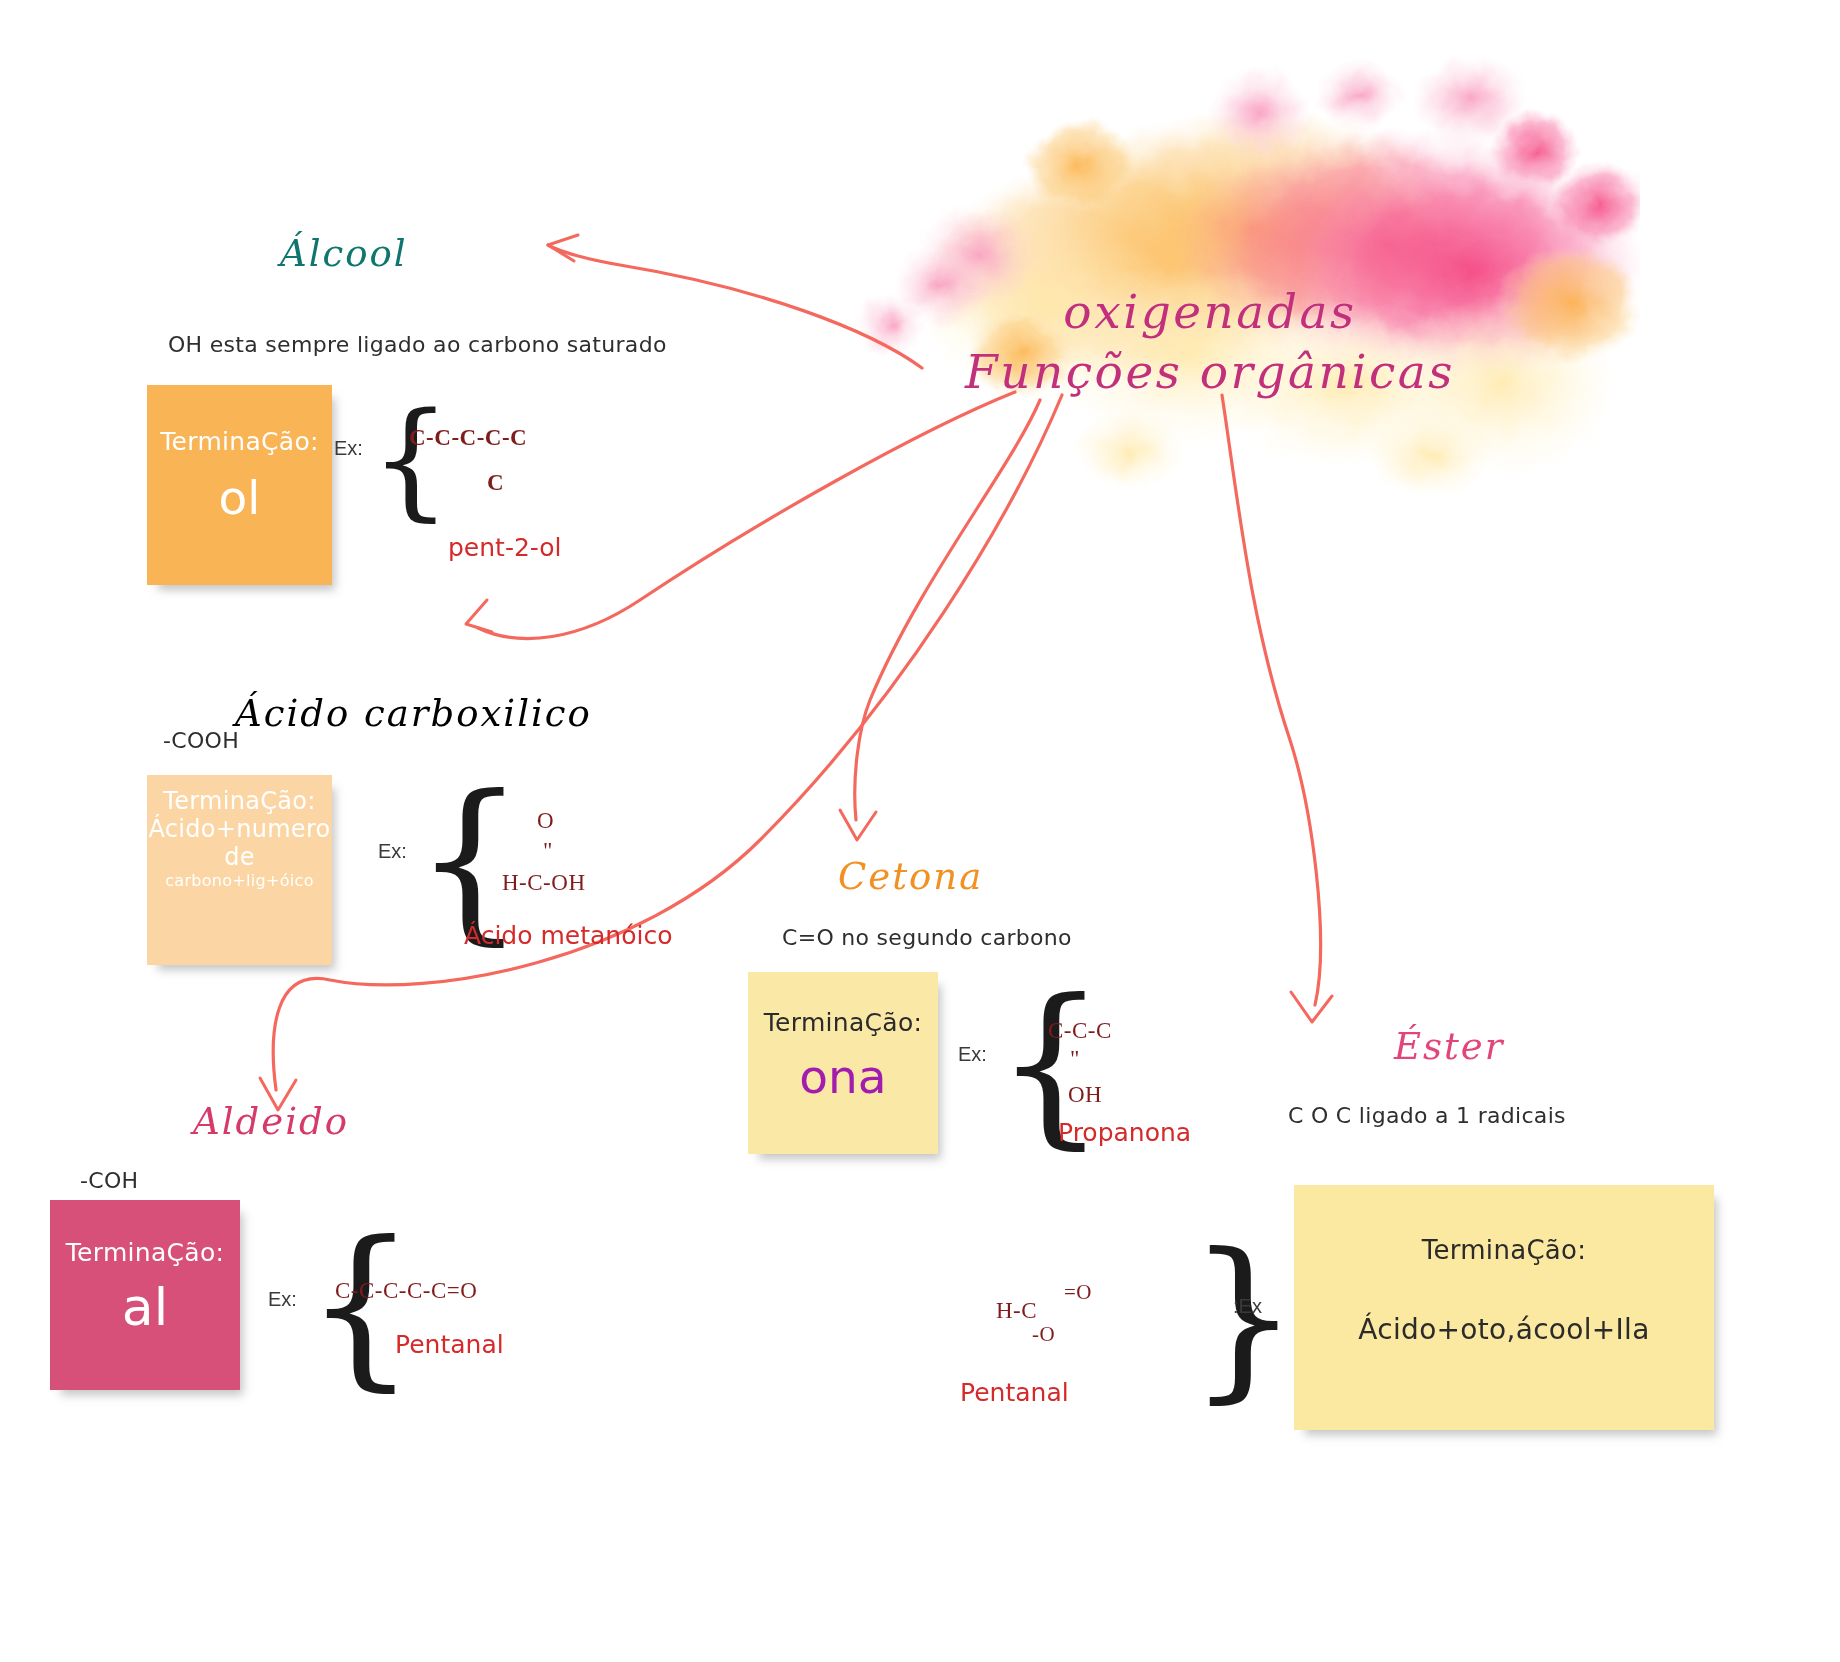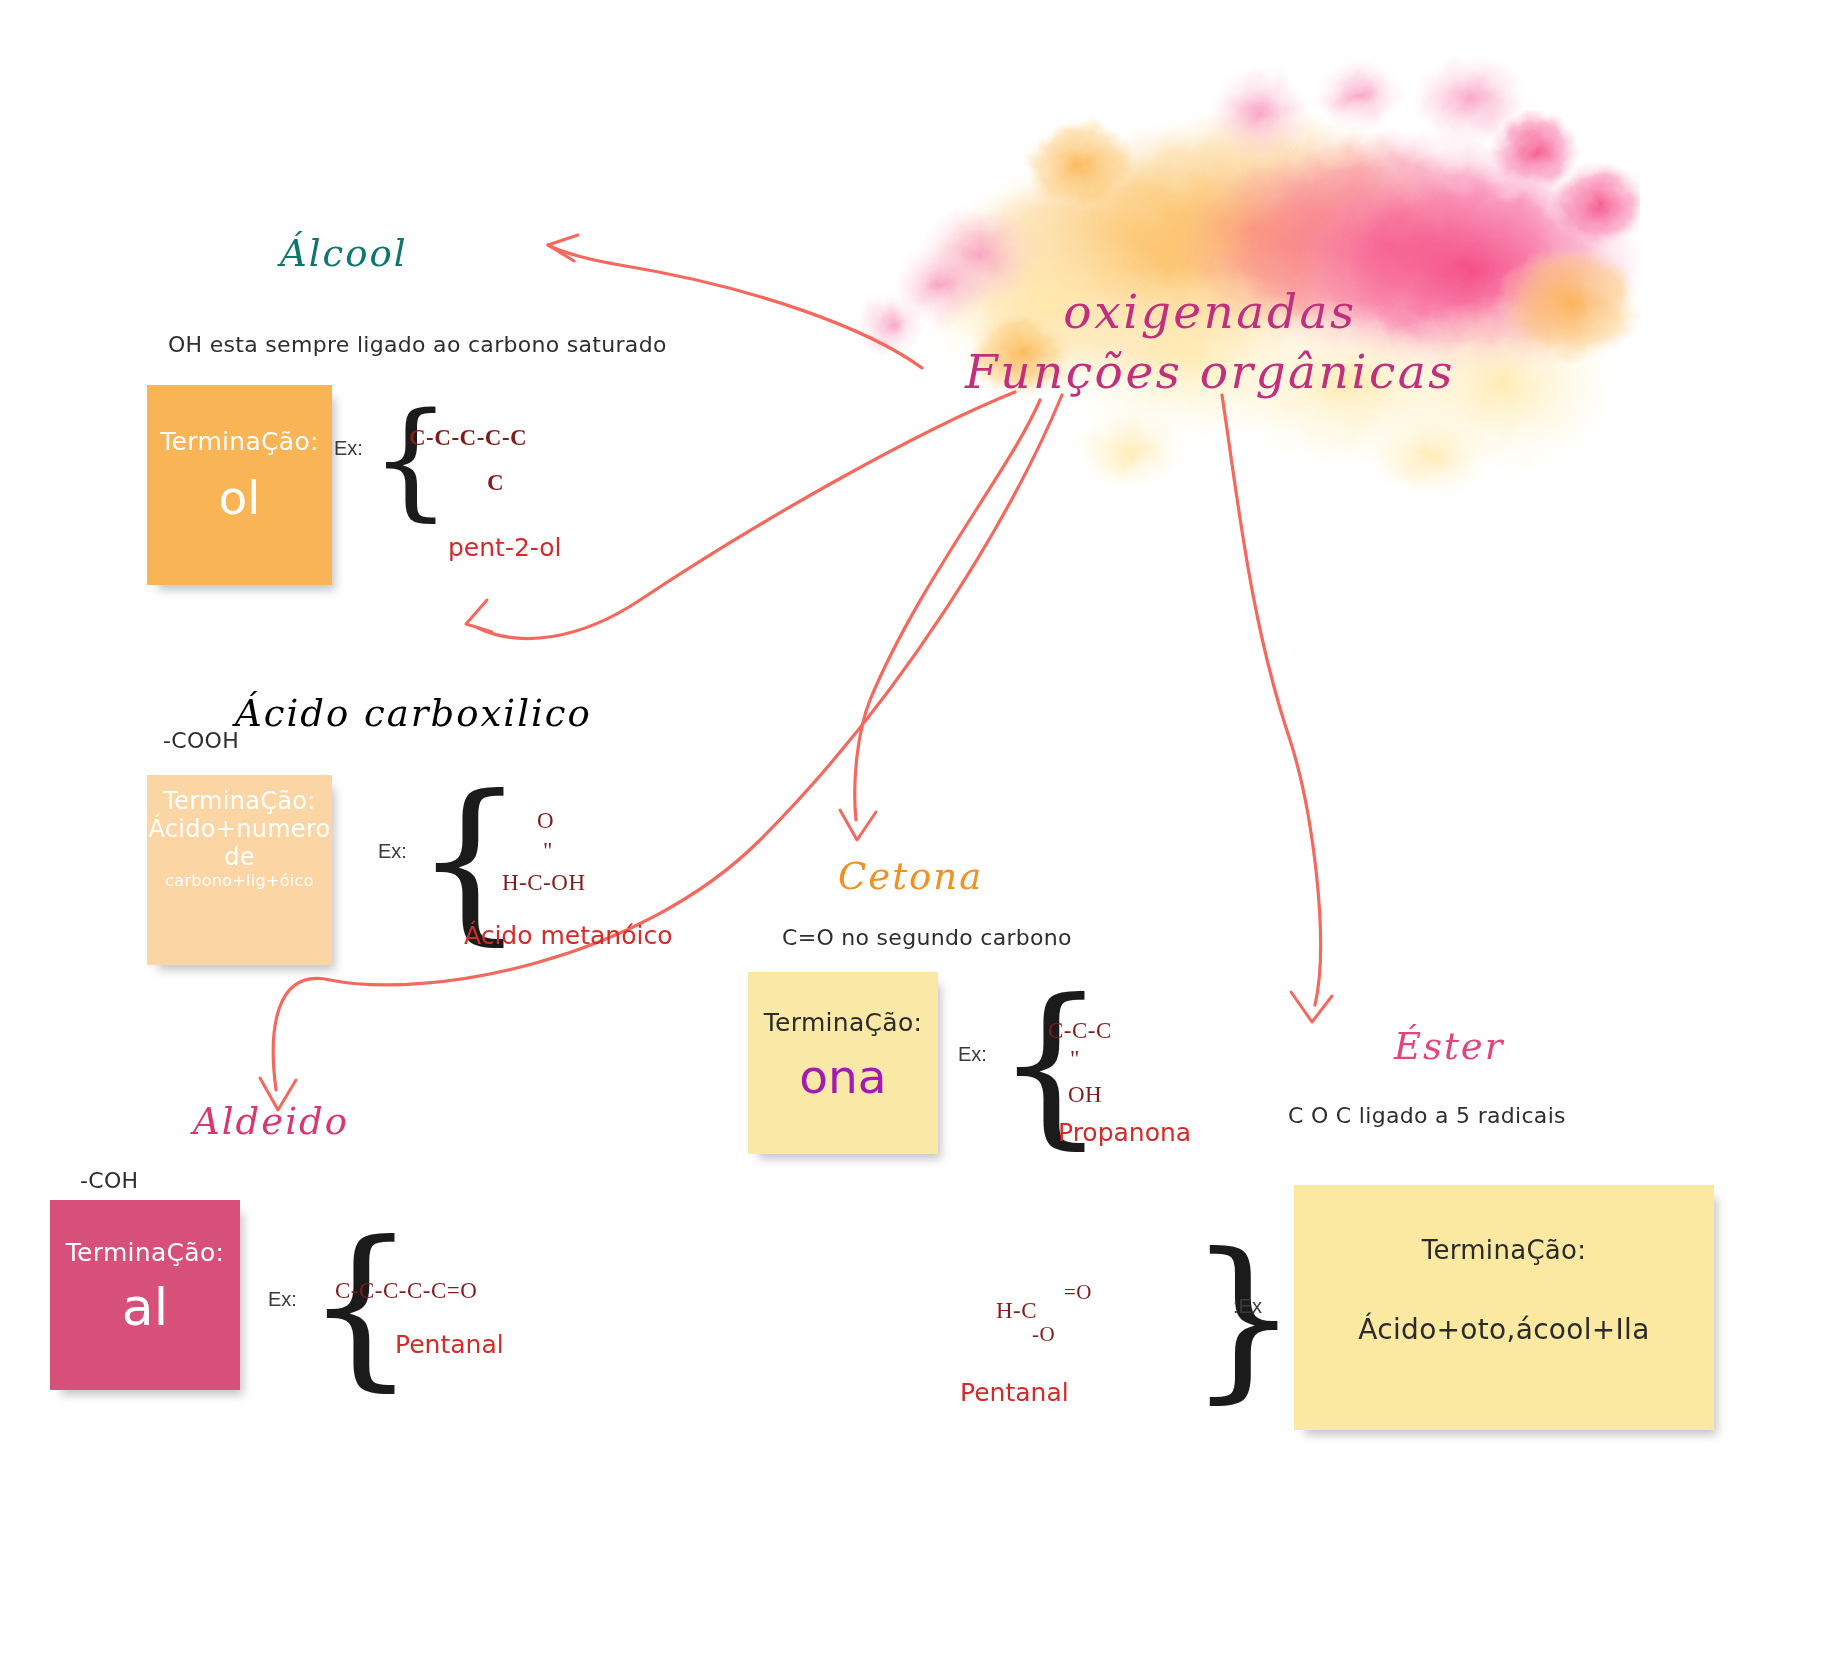--- a/index.html
+++ b/index.html
@@ -252,21 +252,21 @@
   </div>
 
   <div class="ex-label" style="left:958px; top:1043px;">Ex:</div>
   <div class="brace" style="left:995px; top:976px; font-size:175px;">{</div>
   <div class="formula-code" style="left:1048px; top:1018px;">C-C-C</div>
   <div class="formula-code" style="left:1070px; top:1046px;">"</div>
   <div class="formula-code" style="left:1068px; top:1082px;">OH</div>
   <div class="example-name" style="left:1058px; top:1118px;">Propanona</div>
 
   <div class="branch-title" style="left:1394px; top:1025px; color:#e1457a;">Éster</div>
-  <div class="note" style="left:1288px; top:1103px;">C O C ligado a 5 radicais</div>
+  <div class="note" style="left:1288px; top:1103px;">C O C ligado a 1 radicais</div>
 
   <div class="formula-code" style="left:996px; top:1298px;">H-C</div>
   <div class="formula-code" style="left:1064px; top:1280px; font-size:21px;">=O</div>
   <div class="formula-code" style="left:1032px; top:1322px; font-size:21px;">-O</div>
   <div class="example-name" style="left:960px; top:1378px;">Pentanal</div>
 
   <div class="brace" style="left:1188px; top:1230px; font-size:175px; transform:scaleX(-1);">{</div>
   <div class="ex-label" style="left:1233px; top:1295px;">:Ex</div>
 
   <div class="sticky" style="left:1294px; top:1185px; width:420px; height:245px; background:#fbe9a1;">

